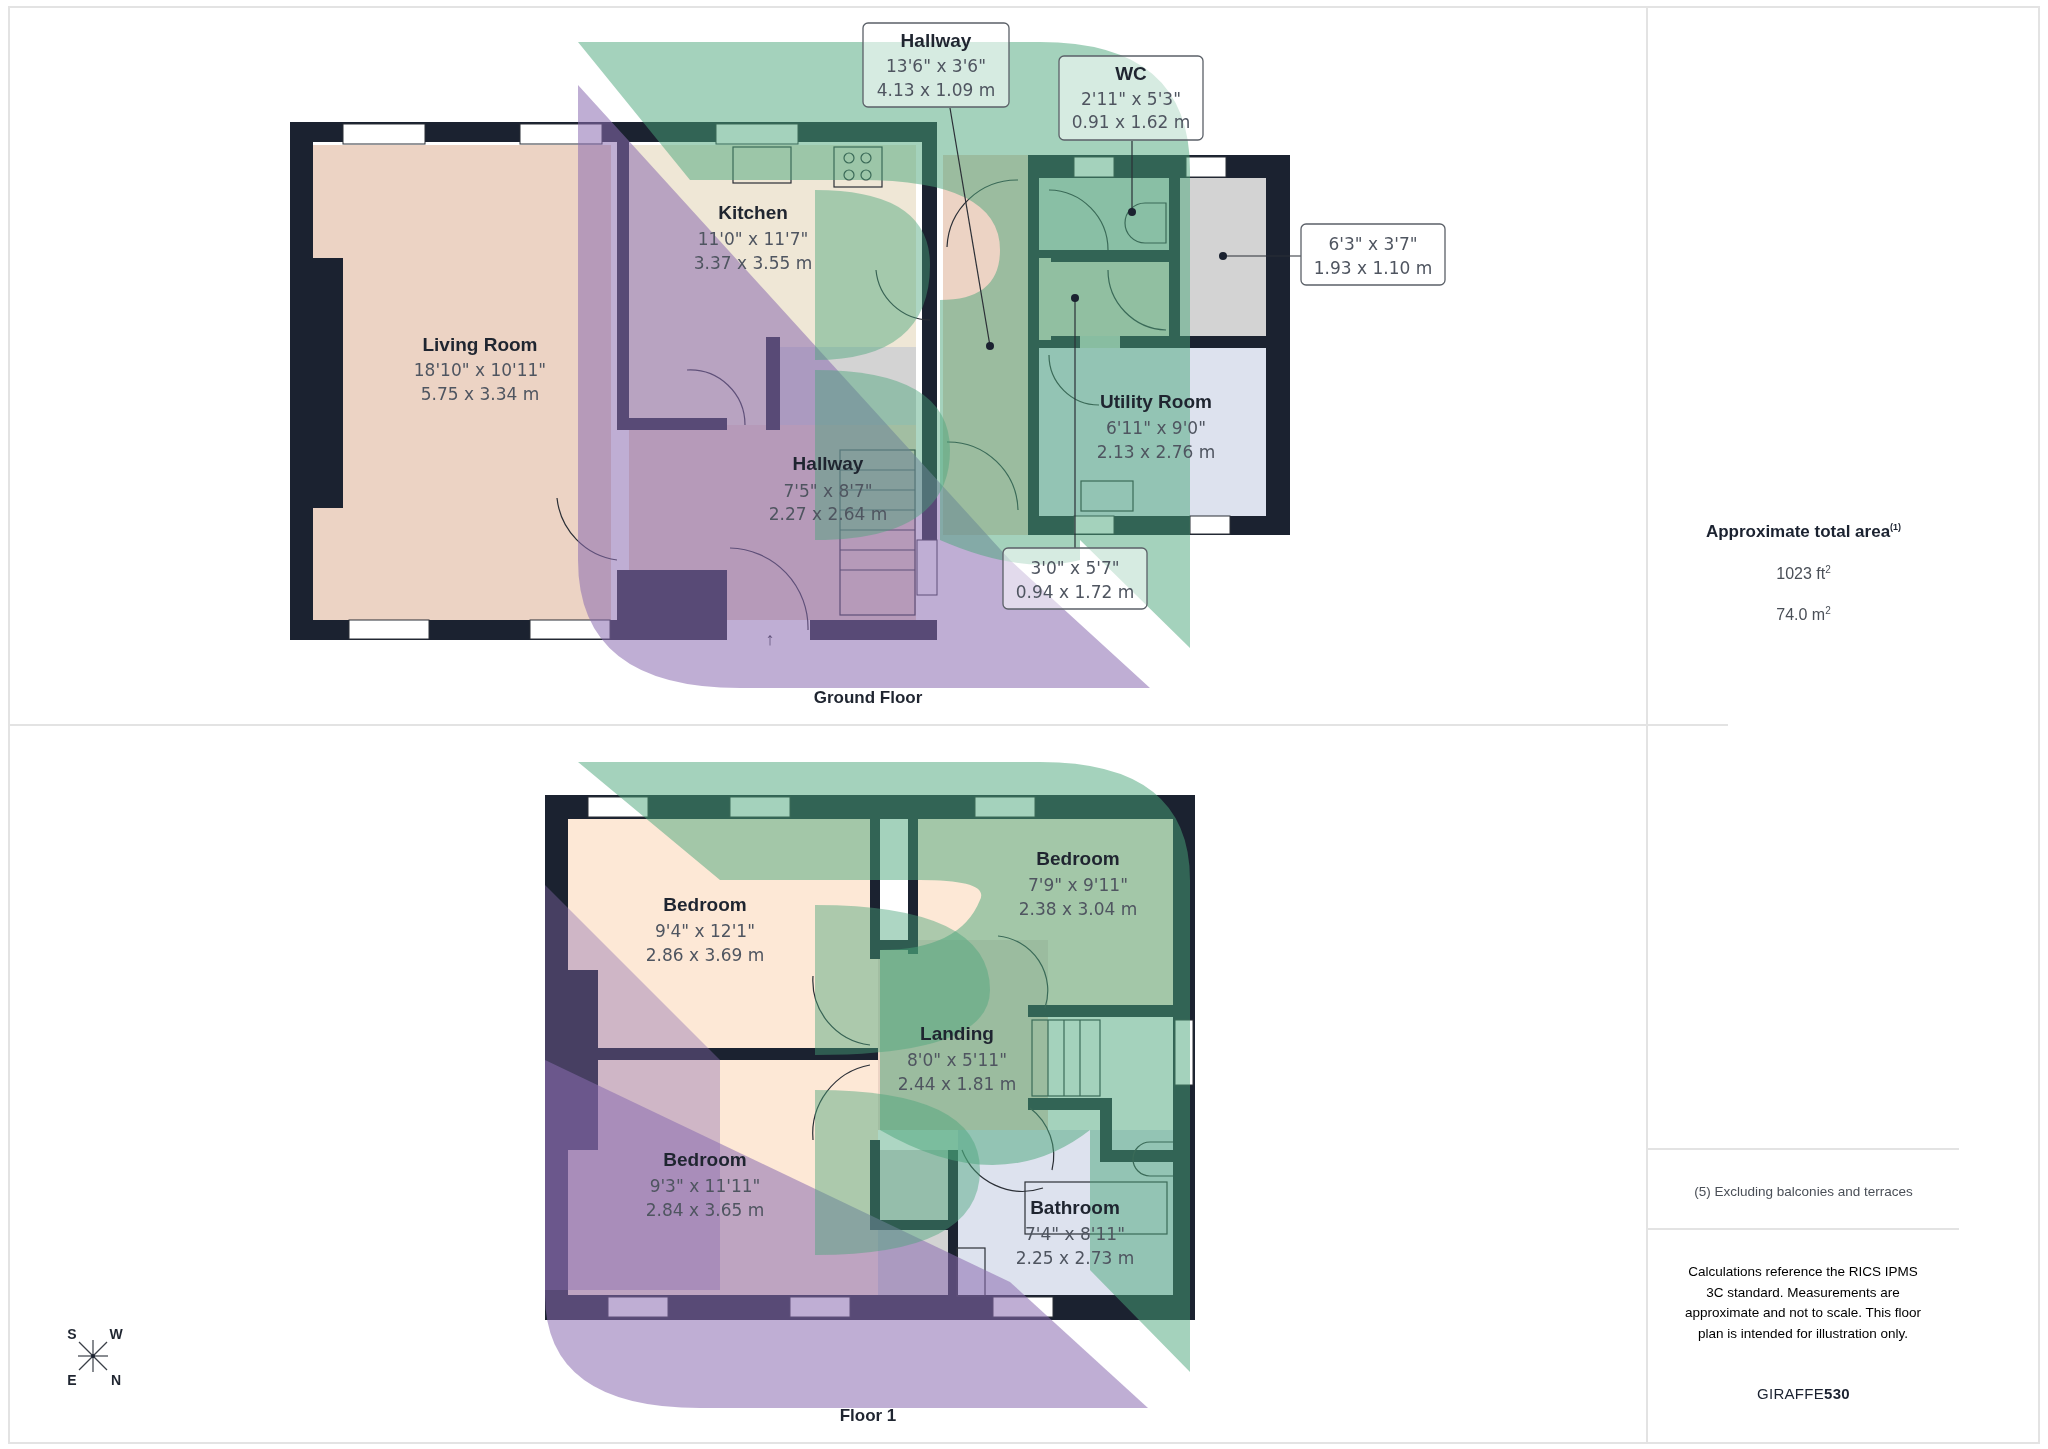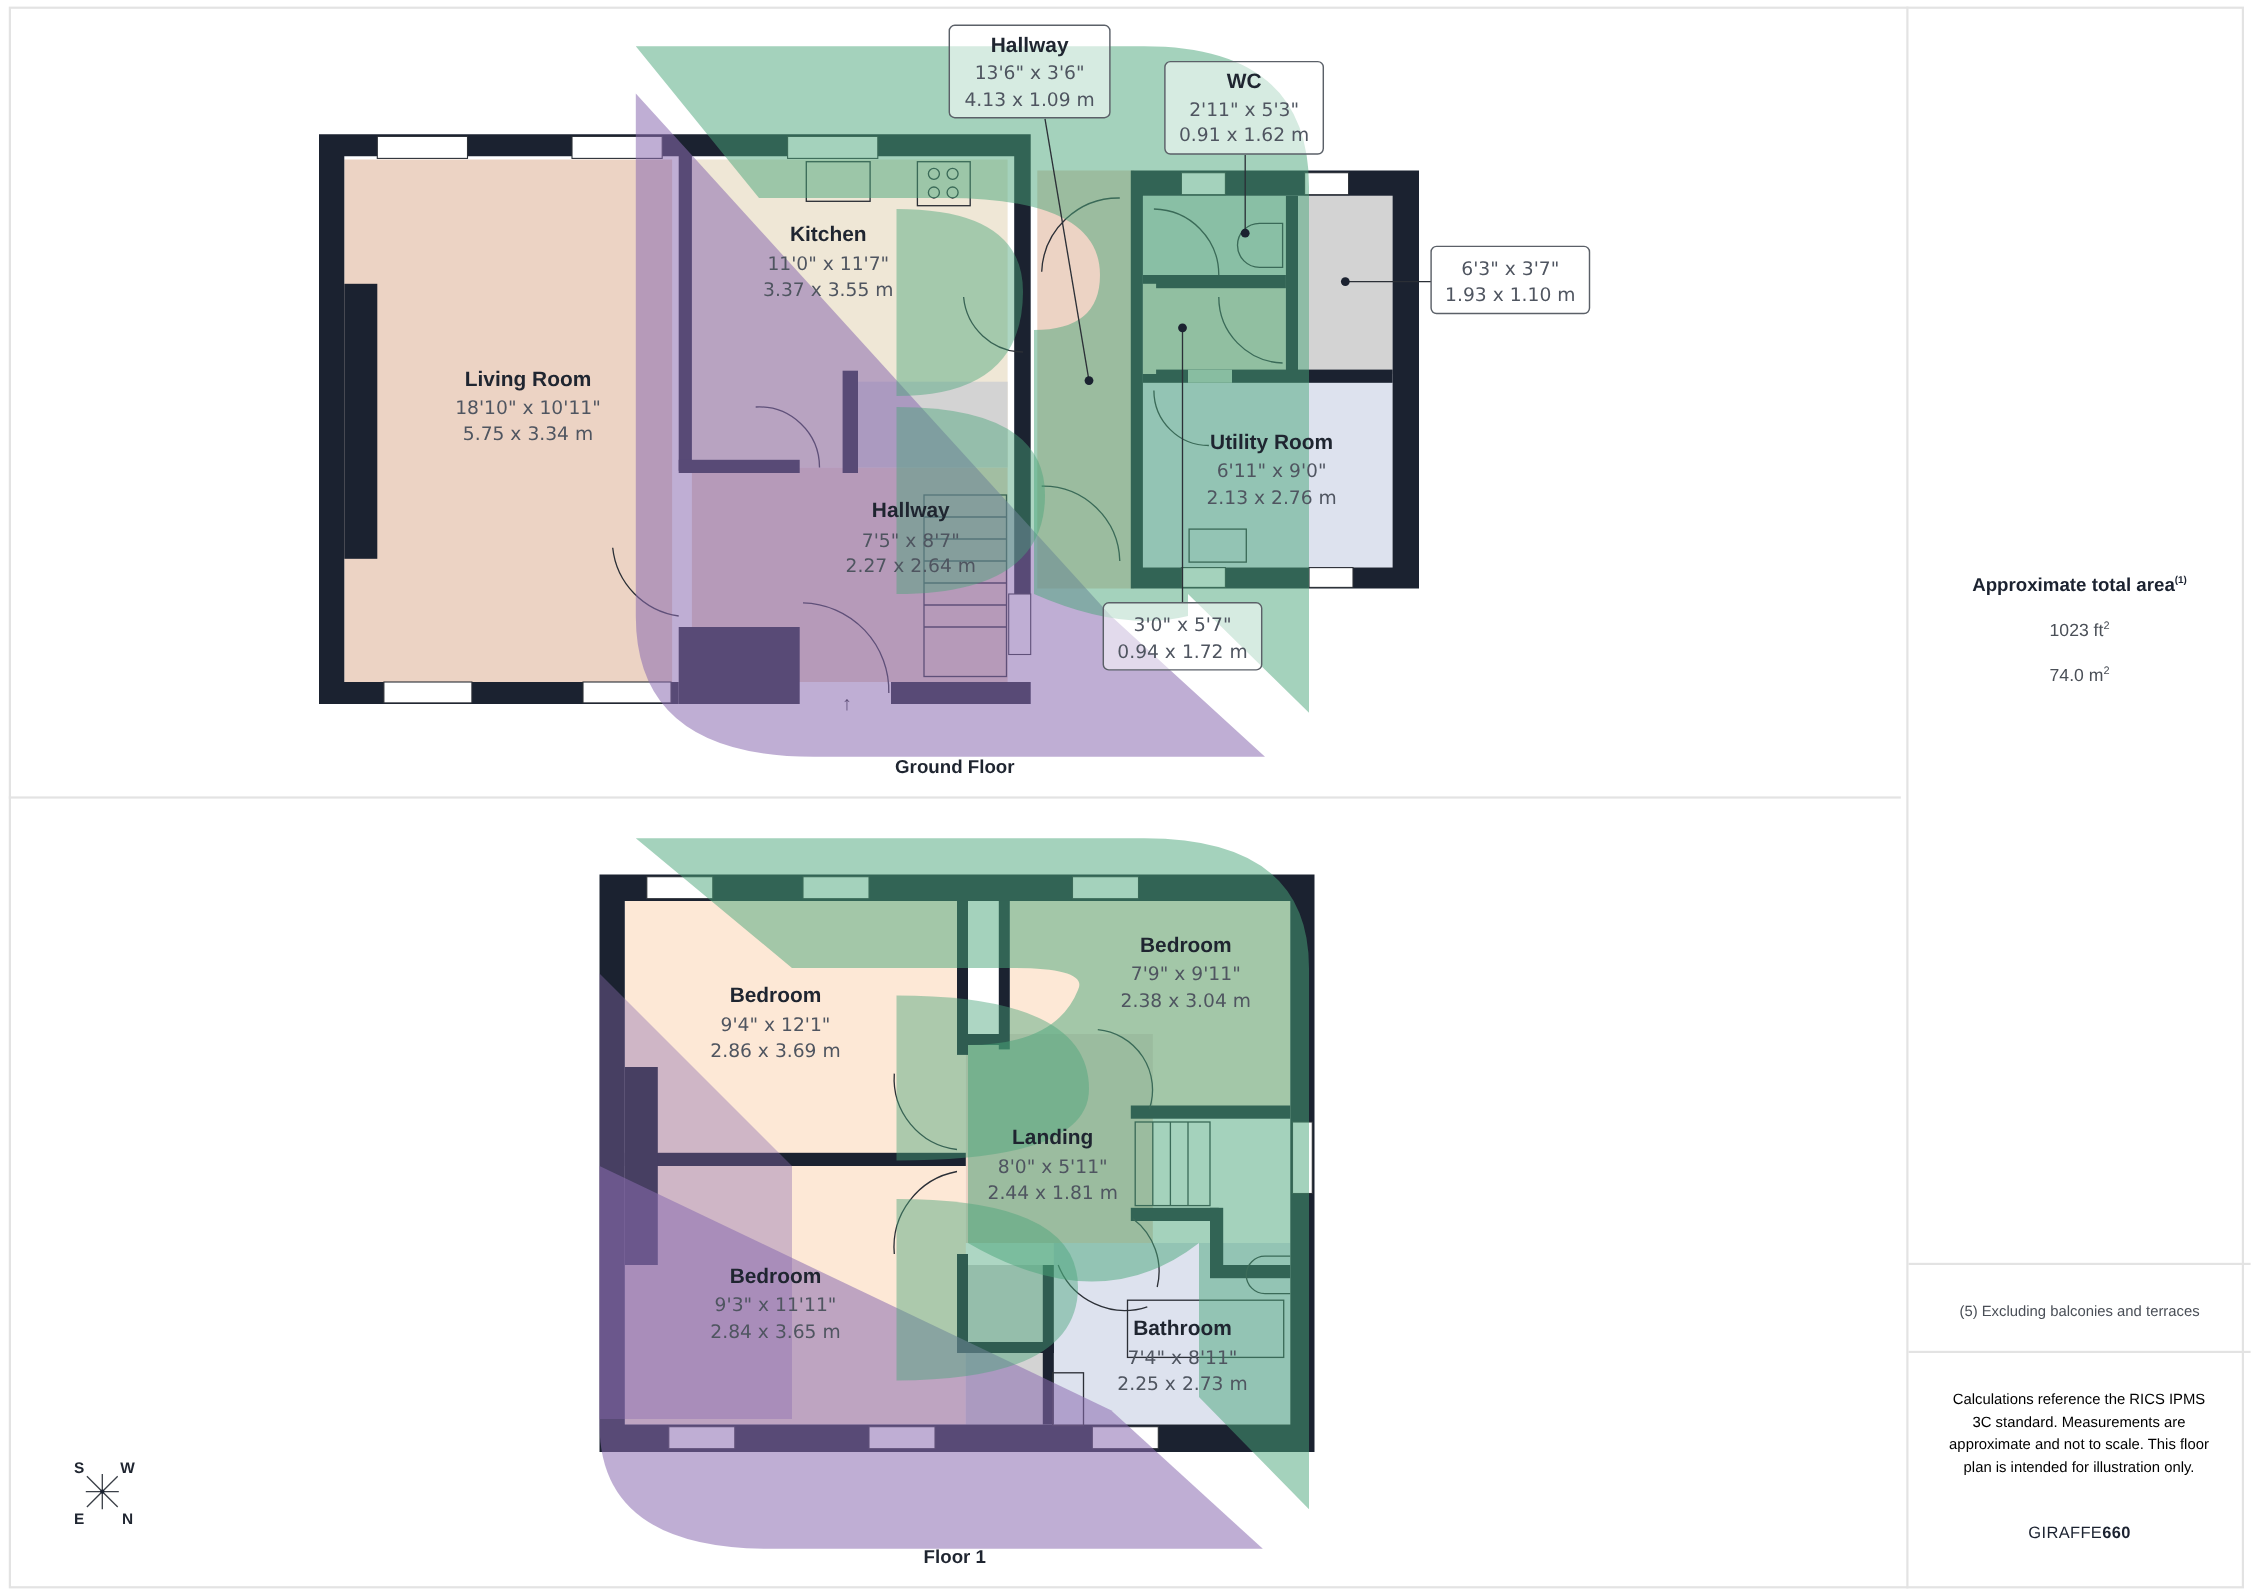--- a/index.html
+++ b/index.html
@@ -1,21 +1,21 @@
 <!DOCTYPE html>
 <html><head>
 <meta charset="utf-8">
 <style>
   html, body { margin:0; padding:0; background:#ffffff; }
   body { width:2048px; height:1449px; position:relative; overflow:hidden;
          font-family:"Liberation Sans", "DejaVu Sans", sans-serif; color:#1b2230; }
   .frame { position:absolute; left:8px; top:6px; width:2032px; height:1438px;
            border:2px solid #e3e3e3; box-sizing:border-box; }
   .divider-h { position:absolute; left:8px; top:724px; width:1720px; height:2px; background:#e3e3e3; }
-  .sidebar { position:absolute; left:1733px; top:6px; width:313px; height:1438px;
+  .sidebar { position:absolute; left:1646px; top:6px; width:313px; height:1438px;
              border-left:2px solid #e3e3e3; box-sizing:border-box; }
   .sb-div { position:absolute; left:0; width:100%; height:2px; background:#e3e3e3; }
   .area-block { position:absolute; top:516px; left:0; width:100%; text-align:center; }
   .area-title { font-weight:bold; font-size:17px; color:#1b2230; }
   .area-title sup { font-size:9px; }
   .area-val { font-size:16px; color:#4a4f57; margin-top:22px; }
   .area-val sup { font-size:10px; }
   .note1 { position:absolute; top:1178px; left:0; width:100%; text-align:center;
            font-size:13.5px; color:#4a4f57; }
   .disclaimer { position:absolute; top:1256px; left:30px; width:250px; text-align:center;
@@ -276,14 +276,14 @@
 <div class="sidebar">
   <div class="area-block">
     <div class="area-title"><span>Approximate total area</span><sup>(1)</sup></div>
     <div class="area-val"><span>1023 ft</span><sup>2</sup></div>
     <div class="area-val"><span>74.0 m</span><sup>2</sup></div>
   </div>
   <div class="sb-div" style="top:1142px;"></div>
   <div class="note1">(5) Excluding balconies and terraces</div>
   <div class="sb-div" style="top:1222px;"></div>
   <div class="disclaimer">Calculations reference the RICS IPMS 3C standard. Measurements are approximate and not to scale. This floor plan is intended for illustration only.</div>
-  <div class="brand"><span>GIRAFFE</span><b>660</b></div>
+  <div class="brand"><span>GIRAFFE</span><b>530</b></div>
 </div>
 
 </body></html>

